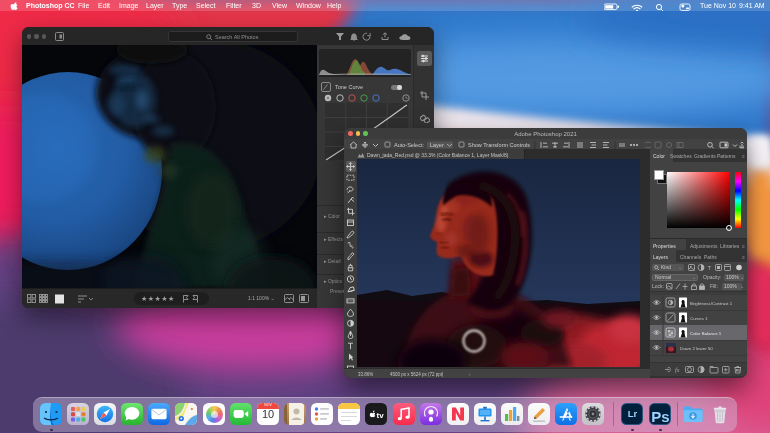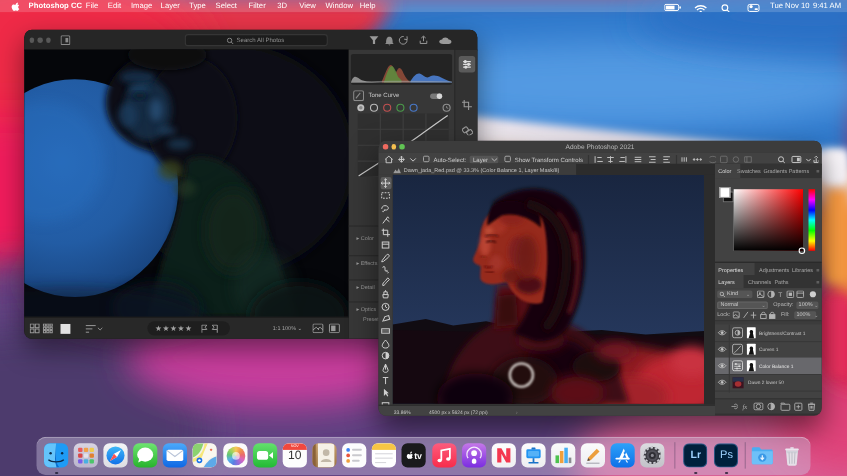--- a/index.html
+++ b/index.html
@@ -856,21 +856,21 @@
   </svg>
  </div>
  <div class="dsep" style="left:613px"></div>
 
  <div class="dicon" style="left:621px;background:#00203c;border:0.5px solid rgba(120,180,255,0.35);box-sizing:border-box">
   <div class="abs" style="left:0;top:4px;width:21px;text-align:center;font-size:9.5px;font-weight:bold;color:#9ed2ff">Lr</div>
  </div>
  <div class="ddot" style="left:631px"></div>
 
  <div class="dicon" style="left:649px;background:#00203c;border:0.5px solid rgba(120,180,255,0.35);box-sizing:border-box">
-  <div class="abs" style="left:0;top:4px;width:21px;text-align:center;font-size:10px;font-weight:normal;color:#9ed2ff">Ps</div>
+  <div class="abs" style="left:0;top:4px;width:21px;text-align:center;font-size:15px;font-weight:bold;color:#9ed2ff">Ps</div>
  </div>
  <div class="ddot" style="left:659px"></div>
  <div class="dsep" style="left:677px"></div>
 
  <div class="dicon" style="left:682px;">
   <svg class="abs" style="left:0;top:0" width="22" height="22">
    <path d="M1.5,5 C1.5,4.2 2.1,3.6 2.9,3.6 L8.3,3.6 L10.2,5.6 L19.1,5.6 C19.9,5.6 20.5,6.2 20.5,7 L20.5,17.6 C20.5,18.4 19.9,19 19.1,19 L2.9,19 C2.1,19 1.5,18.4 1.5,17.6 Z" fill="#4aadf2"></path>
    <path d="M1.5,7.2 L20.5,7.2 L20.5,17.6 C20.5,18.4 19.9,19 19.1,19 L2.9,19 C2.1,19 1.5,18.4 1.5,17.6 Z" fill="#6ec0f8"></path>
    <circle cx="11" cy="13" r="3.8" fill="#3b99e6"></circle>
    <path d="M11,10.8 L11,14.5 M9.4,13 L11,14.8 L12.6,13" fill="none" stroke="#eaf5ff" stroke-width="1.1"></path>

